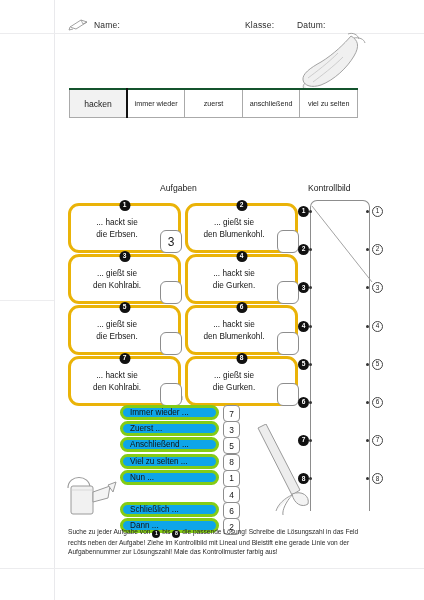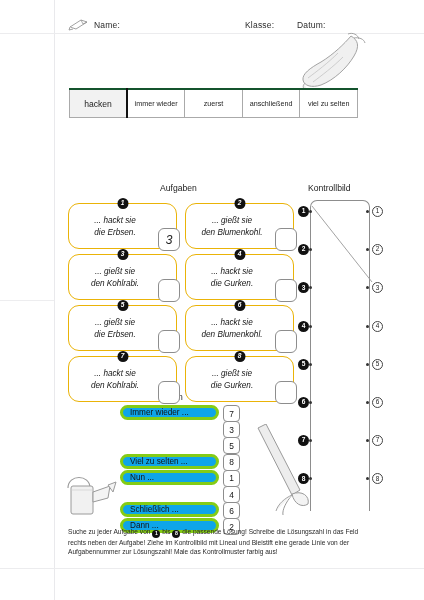--- a/index.html
+++ b/index.html
@@ -44,23 +44,22 @@
   .tbl .rowhead{background:#f2f2f2;font-size:8.6px;}
   .tbl .thickR{border-right:2px solid #111;}
   .tbl .thickT{border-top:2px solid #14532d;}
 
   
   .cap{position:absolute;font-size:8.6px;color:#222;}
 
   
   .task{
     position:absolute;width:107px;height:44px;
-    border:1px solid #eab308;border-radius:11px;
+    border:3px solid #eab308;border-radius:11px;
     background:#fff;
-    font-style:italic;
   }
   .task .tnum{
     position:absolute;left:50%;top:-6px;transform:translateX(-50%);
     width:11px;height:11px;border-radius:50%;
     background:#111;color:#fff;font-size:6.6px;font-weight:bold;
     display:flex;align-items:center;justify-content:center;
     line-height:1;
   }
   .task .ttxt{
     position:absolute;left:4px;top:11px;width:84px;
@@ -238,23 +237,25 @@
         <div class="tans"></div>
       </div>
     </div>
 
   <div id="solutions-layer">
       <div class="sol" style="left: 120px; top: 405px; width: 120px;">
         <div class="slabel">Immer wieder ...</div>
         <div class="snum">7</div>
       </div>
       <div class="sol" style="left: 120px; top: 421.2px; width: 120px;">
+        <div class="slabel">Zuerst ...</div>
         <div class="snum">3</div>
       </div>
       <div class="sol" style="left: 120px; top: 437.4px; width: 120px;">
+        <div class="slabel">Anschließend ...</div>
         <div class="snum">5</div>
       </div>
       <div class="sol" style="left: 120px; top: 453.6px; width: 120px;">
         <div class="slabel">Viel zu selten ...</div>
         <div class="snum">8</div>
       </div>
       <div class="sol" style="left: 120px; top: 469.8px; width: 120px;">
         <div class="slabel">Nun ...</div>
         <div class="snum">1</div>
       </div>

